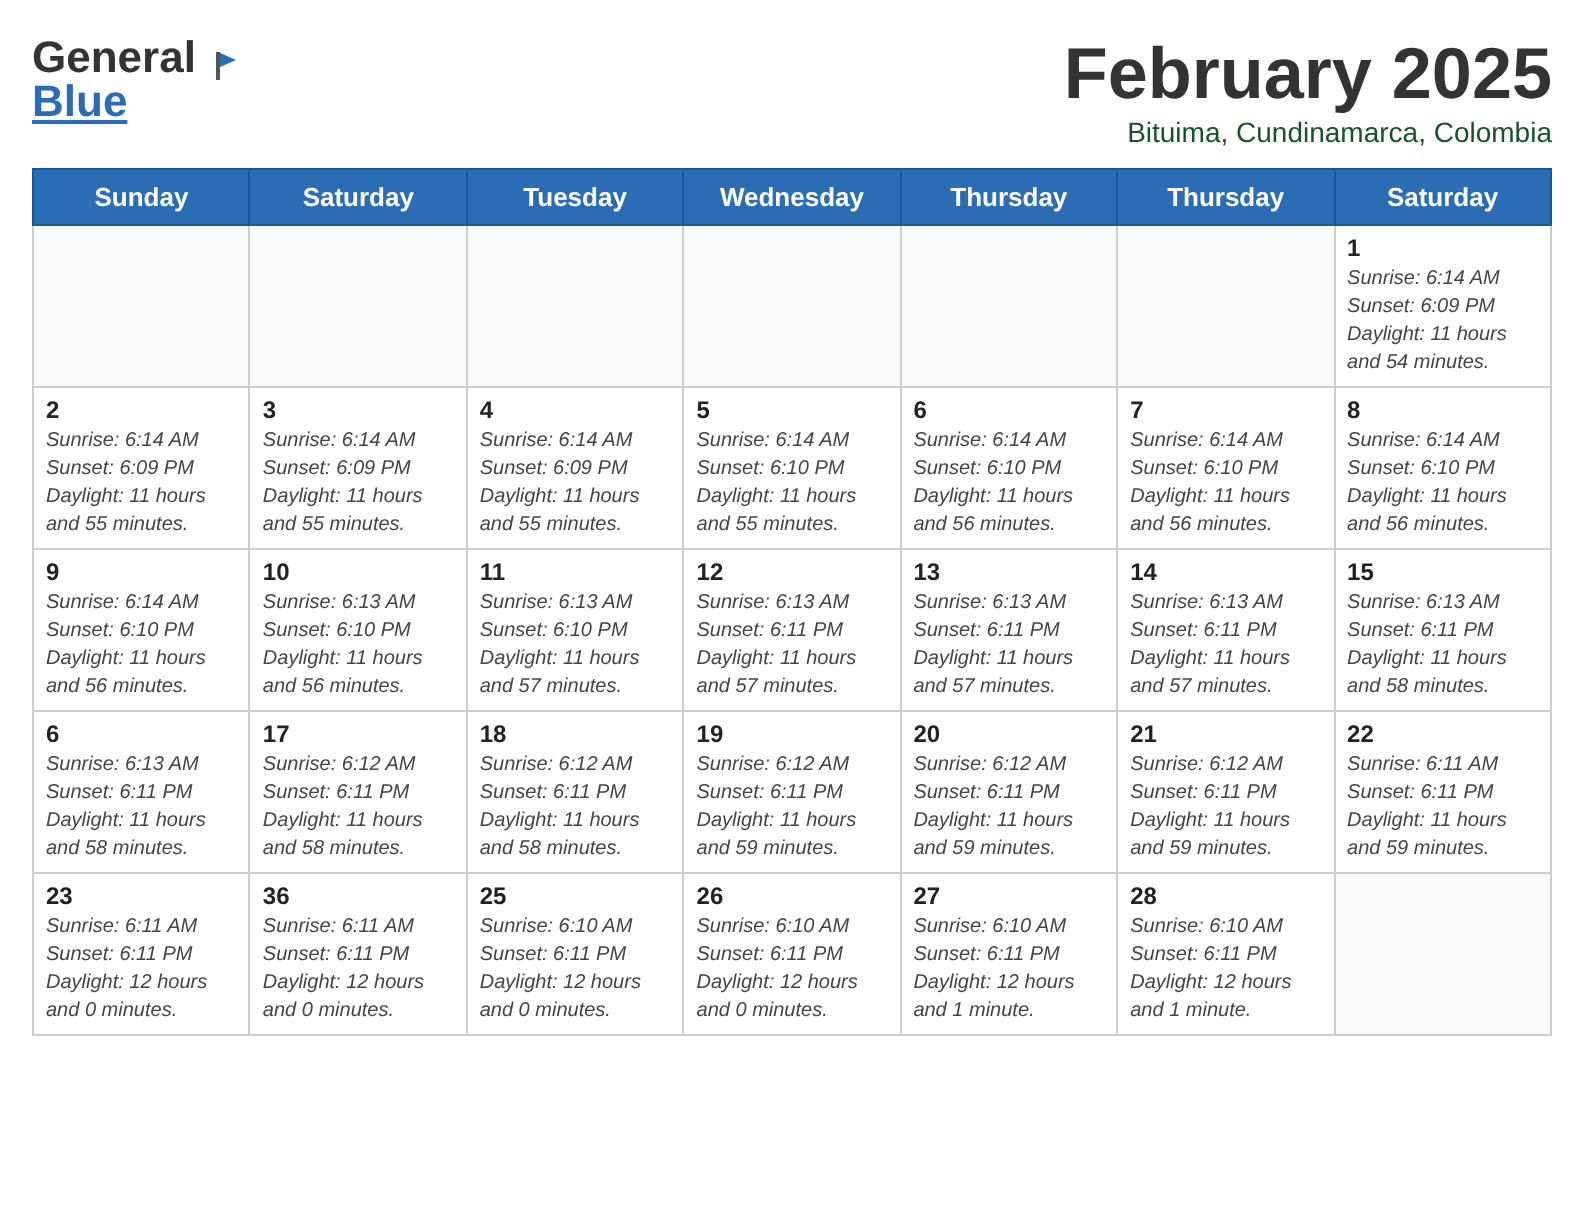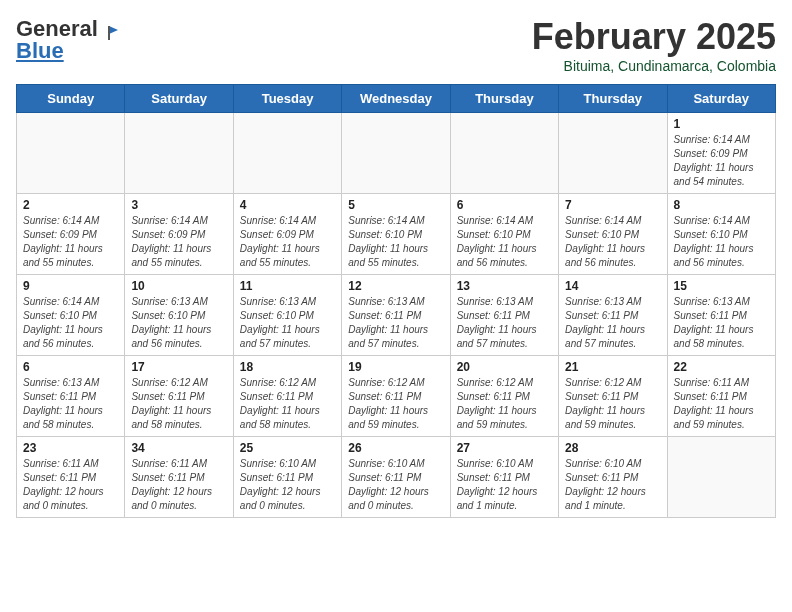--- a/index.html
+++ b/index.html
@@ -252,21 +252,21 @@
         </td>
       </tr>
       <tr>
         <td>
           <div class="day-number">23</div>
           <div class="day-info">Sunrise: 6:11 AM
 Sunset: 6:11 PM
 Daylight: 12 hours and 0 minutes.</div>
         </td>
         <td>
-          <div class="day-number">34</div>
+          <div class="day-number">36</div>
           <div class="day-info">Sunrise: 6:11 AM
 Sunset: 6:11 PM
 Daylight: 12 hours and 0 minutes.</div>
         </td>
         <td>
           <div class="day-number">25</div>
           <div class="day-info">Sunrise: 6:10 AM
 Sunset: 6:11 PM
 Daylight: 12 hours and 0 minutes.</div>
         </td>

